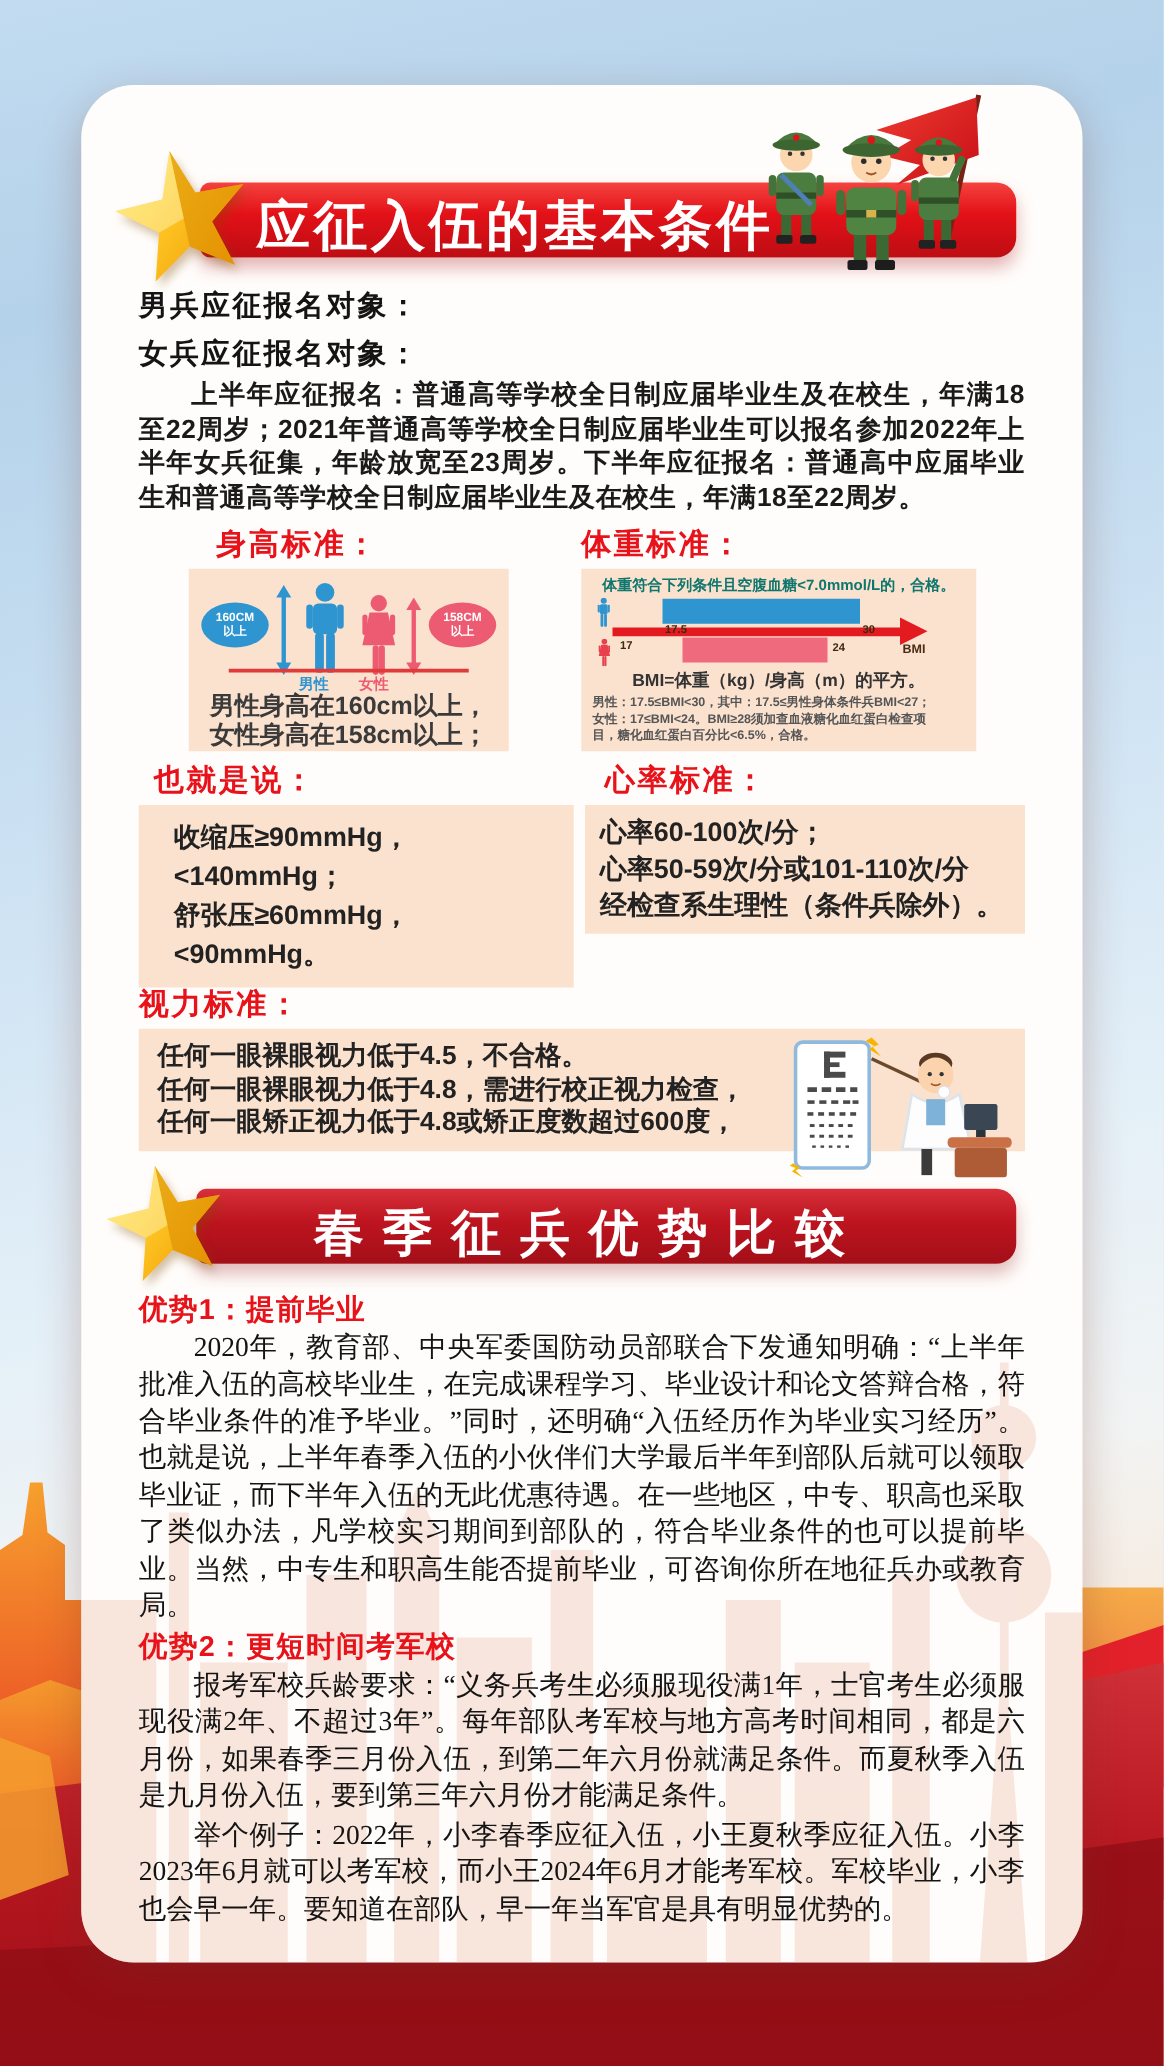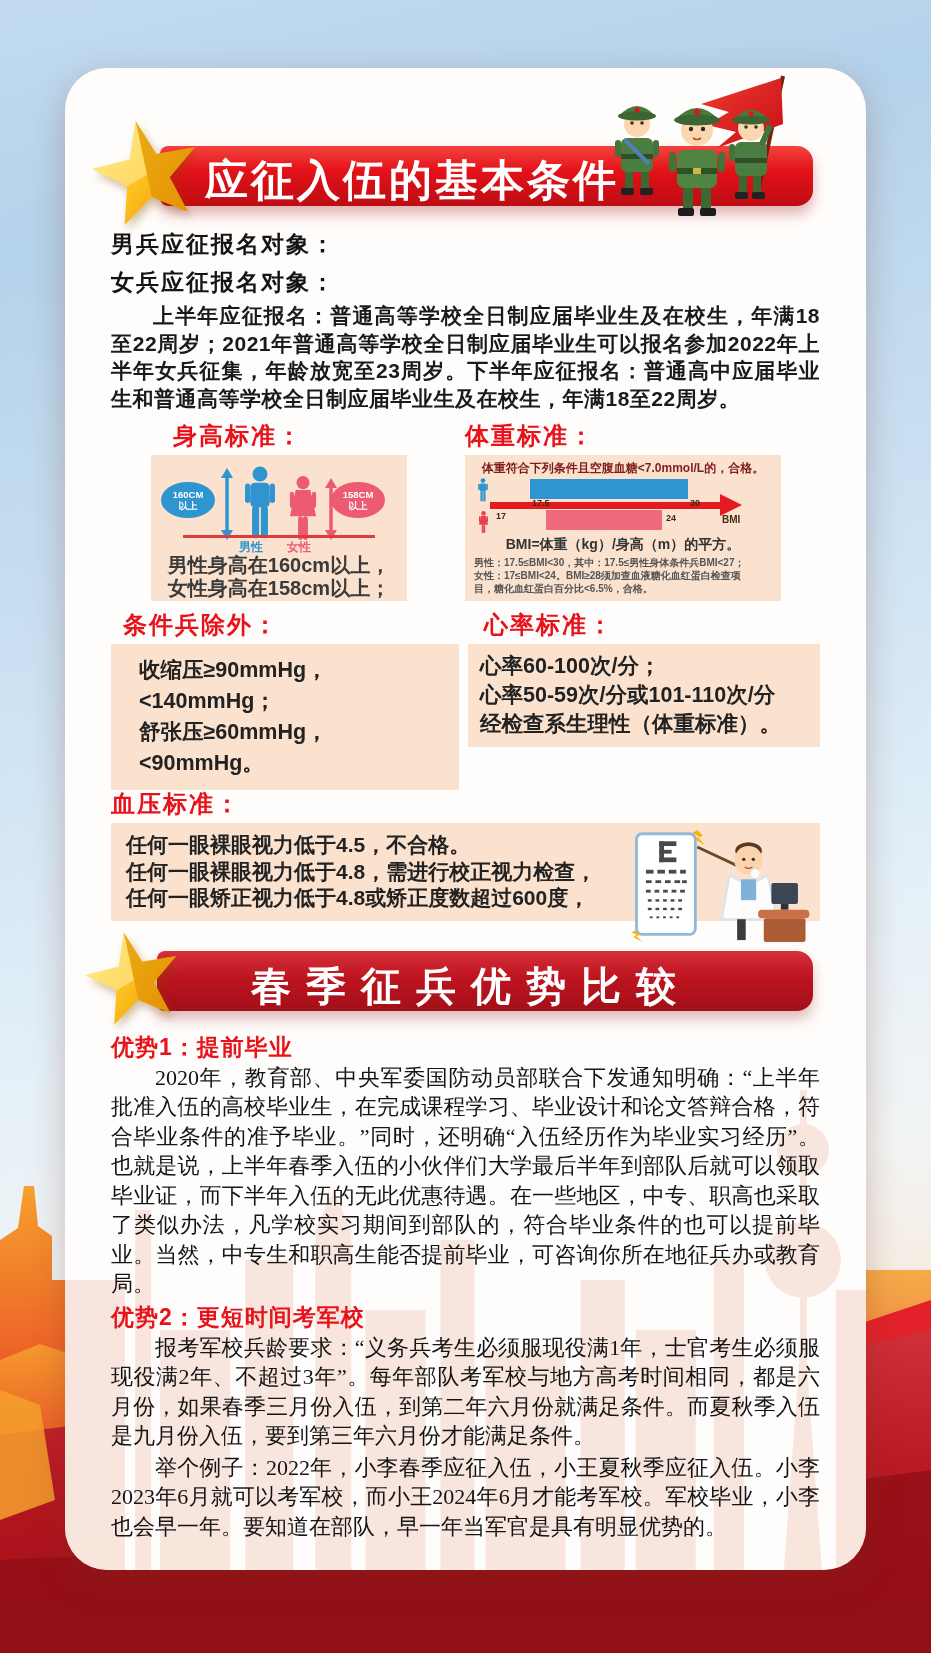--- a/index.html
+++ b/index.html
@@ -47,29 +47,29 @@
   .row1{display:flex;margin-top:10px;}
   .hcol{width:258px;margin-left:40px;}
   .hcol h3{margin-left:22px;}
   .wcol{width:316px;margin-left:56px;}
   .height-box{width:256px;height:146px;padding:5px 0 16px;box-sizing:border-box;}
   .h-illus{position:relative;width:236px;height:92px;margin:2px auto 0;}
   .badge{position:absolute;width:54px;height:36px;border-radius:50%;color:#fff;
     display:flex;flex-direction:column;align-items:center;justify-content:center;
     font-size:9.5px;font-weight:700;line-height:11px;}
   .badge-m{left:0;top:20px;background:var(--blue,#2f95d0);}
-  .badge-f{right:12px;top:20px;background:var(--pink,#ec5b72);}
+  .badge-f{right:0;top:20px;background:var(--pink,#ec5b72);}
   .fig{position:absolute;}
   .baseline{position:absolute;left:22px;right:22px;bottom:16px;height:3px;background:#e03a3a;}
   .h-label{position:absolute;bottom:-2px;font-size:12px;font-weight:700;}
   .h-label.m{left:78px;color:var(--blue,#2f95d0);}
   .h-label.f{left:126px;color:var(--pink,#ec5b72);}
   .h-cap{font-size:20px;font-weight:700;color:#3a3a3a;text-align:center;line-height:23px;}
   .weight-box{width:316px;height:146px;padding:6px 9px;box-sizing:border-box;}
-  .w-intro{font-size:12px;font-weight:700;color:#7f1d1d;text-align:center;line-height:14px;}
+  .w-intro{font-size:12px;font-weight:700;color:#0f766e;text-align:center;line-height:14px;}
   .bmi{position:relative;height:56px;margin:3px 0 2px;}
   .bmi .lab{position:absolute;font-size:9px;font-weight:700;color:#3b2a10;z-index:3;}
   .bar-m{position:absolute;left:56px;top:1px;width:158px;height:20px;background:var(--blue,#2f95d0);z-index:1;}
   .bar-f{position:absolute;left:72px;top:32px;width:116px;height:20px;background:#ef6a7c;z-index:1;}
   .arrow-line{position:absolute;left:16px;top:24px;width:232px;height:7px;background:#e31a20;z-index:2;}
   .arrow-head{position:absolute;left:246px;top:16px;width:0;height:0;z-index:2;
     border-left:22px solid #e31a20;border-top:11px solid transparent;border-bottom:11px solid transparent;}
   .w-formula{font-size:14px;font-weight:700;color:#333;text-align:center;line-height:17px;}
   .w-detail{font-size:10px;font-weight:700;color:#555;line-height:13px;margin-top:3px;}
   
@@ -319,37 +319,37 @@
             <div>男性：17.5≤BMI&lt;30，其中：17.5≤男性身体条件兵BMI&lt;27；</div>
             <div>女性：17≤BMI&lt;24。BMI≥28须加查血液糖化血红蛋白检查项</div>
             <div>目，糖化血红蛋白百分比&lt;6.5%，合格。</div>
           </div>
         </div>
       </div>
     </div>
 
     <div class="row2">
       <div class="bpcol">
-        <h3 class="red">条件兵除外：</h3>
+        <h3 class="red">也就是说：</h3>
         <div class="peach bp-box">
           <div>收缩压≥90mmHg，&lt;140mmHg；</div>
           <div>舒张压≥60mmHg，&lt;90mmHg。</div>
         </div>
       </div>
       <div class="hrcol">
         <h3 class="red">心率标准：</h3>
         <div class="peach hr-box">
           <div>心率60-100次/分；</div>
           <div>心率50-59次/分或101-110次/分</div>
-          <div>经检查系生理性（体重标准）。</div>
+          <div>经检查系生理性（条件兵除外）。</div>
         </div>
       </div>
     </div>
 
-    <h3 class="red vision-h">血压标准：</h3>
+    <h3 class="red vision-h">视力标准：</h3>
     <div class="peach vision-box">
       <div>任何一眼裸眼视力低于4.5，不合格。</div>
       <div>任何一眼裸眼视力低于4.8，需进行校正视力检查，</div>
       <div>任何一眼矫正视力低于4.8或矫正度数超过600度，</div>
       <svg class="doctor" viewBox="0 0 190 120">
 
         <rect x="6" y="6" width="62" height="106" rx="6" fill="#ffffff" stroke="#8fb9dd" stroke-width="3"></rect>
         <g fill="#4a4a4a">
           <rect x="30" y="14" width="5" height="22"></rect>
             <rect x="30" y="14" width="18" height="5"></rect>

